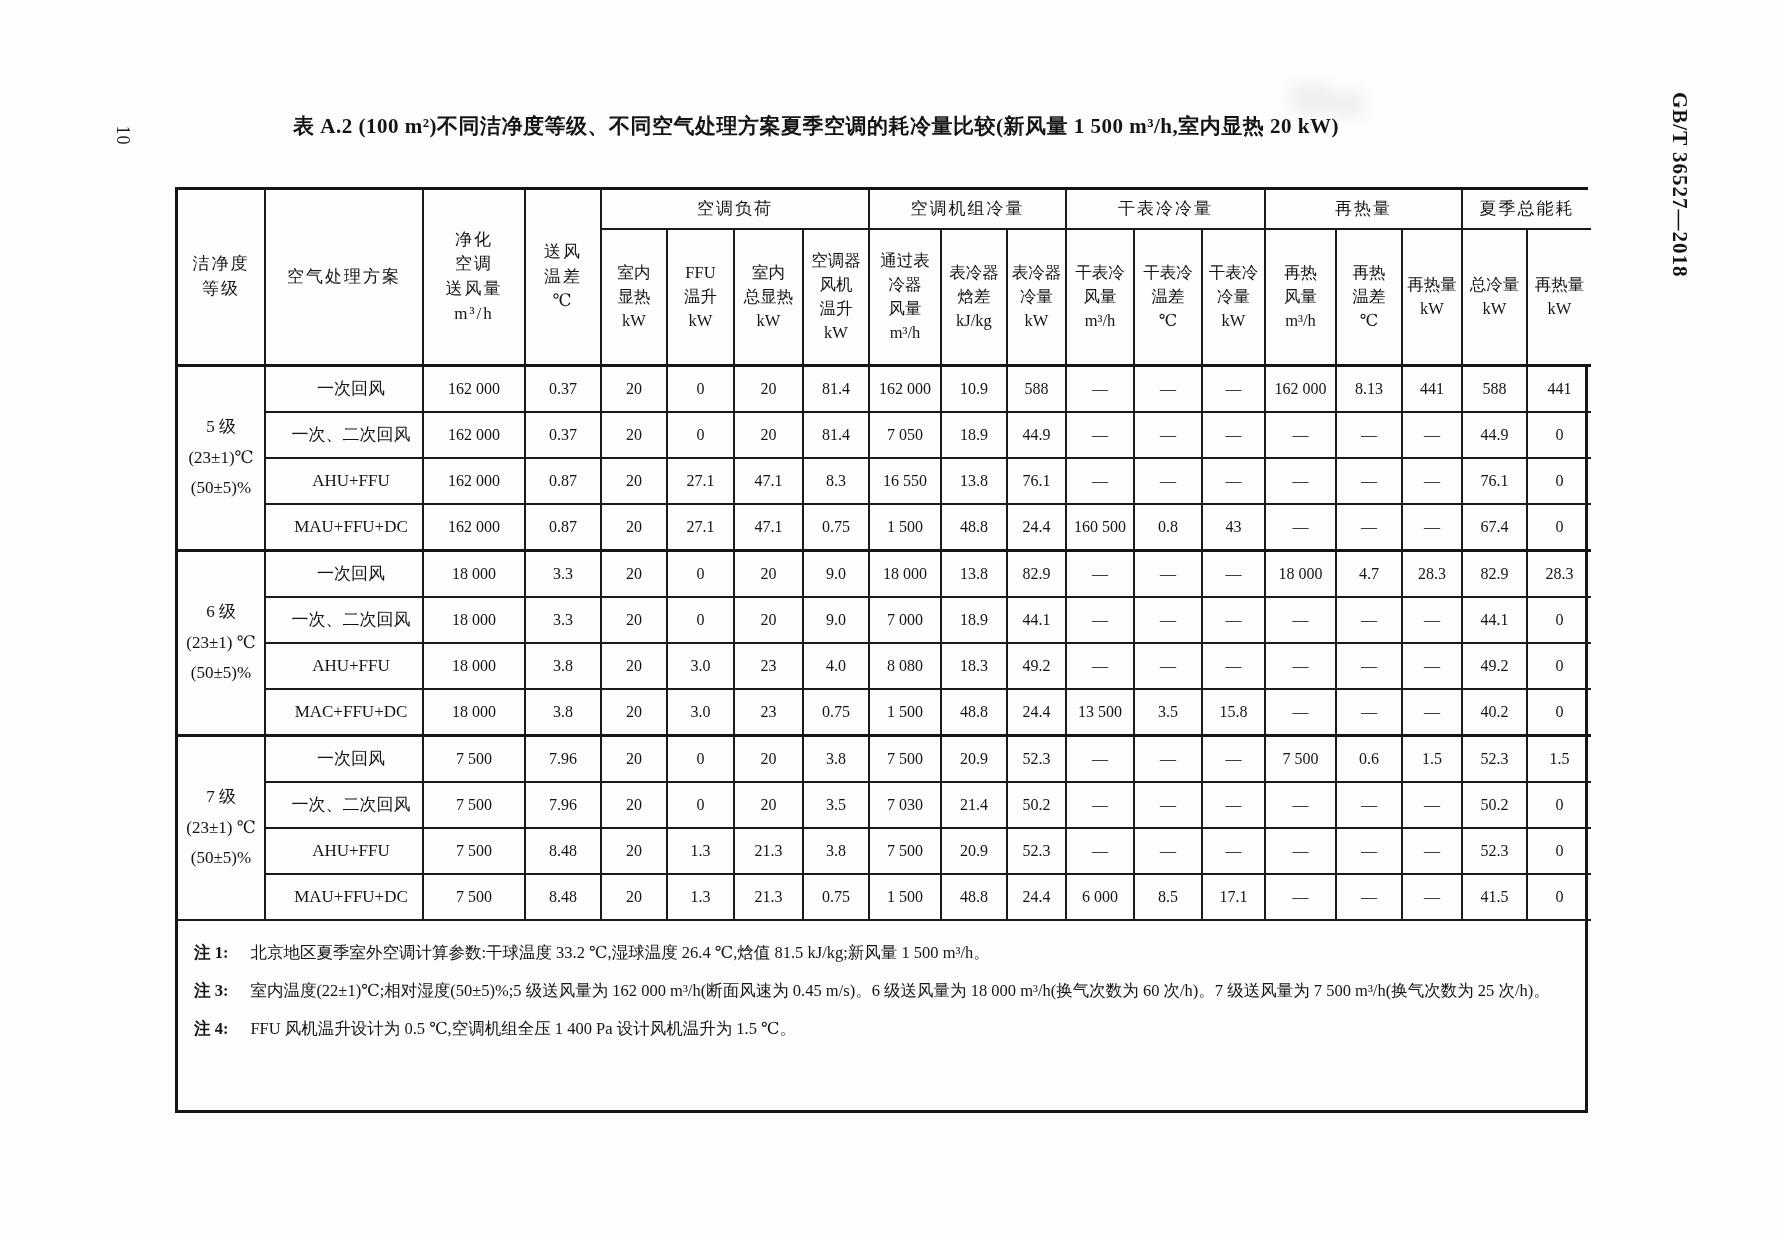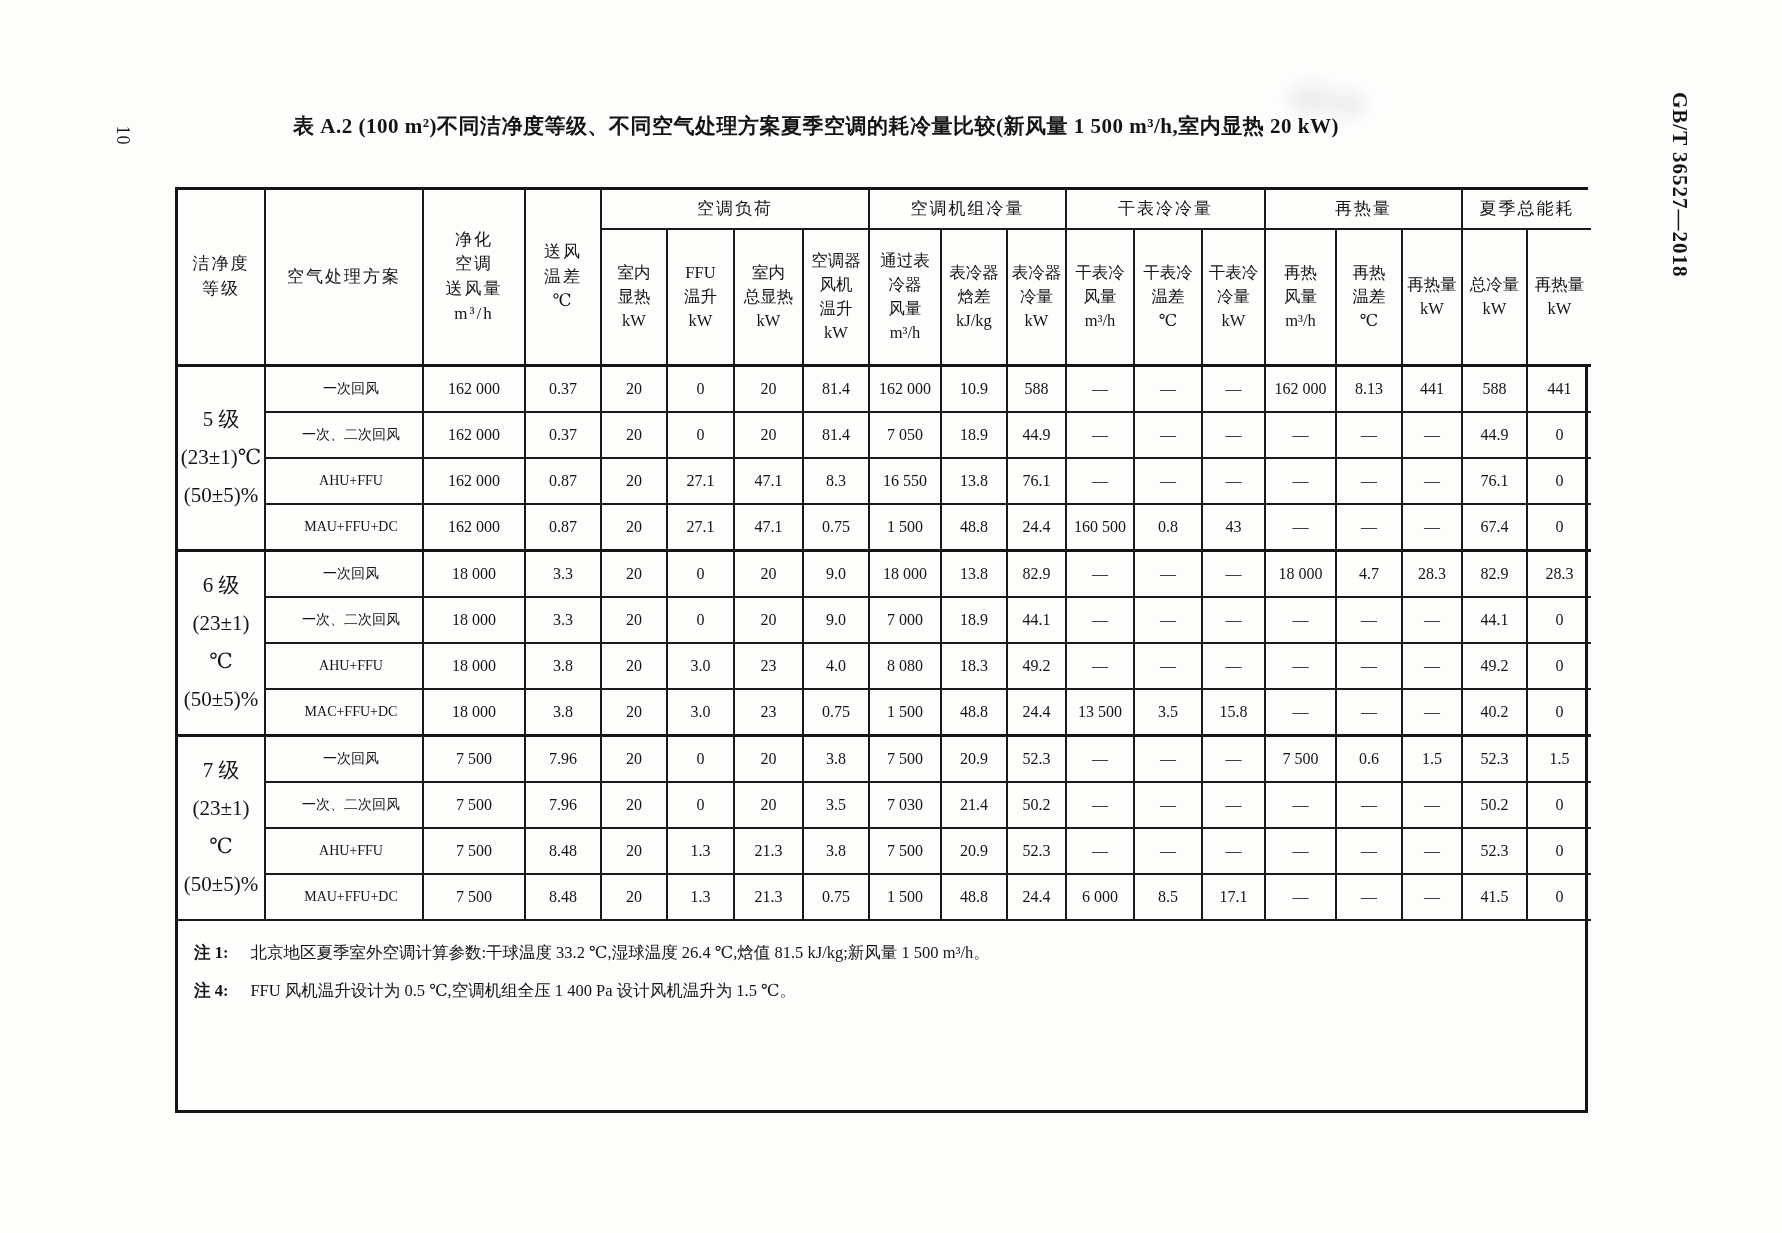--- a/index.html
+++ b/index.html
@@ -47,22 +47,22 @@
     padding:1px 2px;
     white-space:pre-line;
     font-size:16.5px;line-height:1.45;
     overflow:hidden;
   }
   table.main thead tr.grp-row th{height:36px;font-size:17px;letter-spacing:2px;}
   table.main thead tr.sub-row th{height:132px;}
   table.main thead th{background:#fdfdfc;}
   table.main tbody td,table.main tbody th{height:42px;}
   table.main tbody td.num{font-size:16px;letter-spacing:0;white-space:nowrap;}
-  table.main tbody td.scheme{font-size:14px;white-space:nowrap;padding-left:16px;}
-  table.main tbody th.cls{font-size:21px;line-height:1.8;}
+  table.main tbody td.scheme{font-size:17px;white-space:nowrap;padding-left:16px;}
+  table.main tbody th.cls{font-size:17px;line-height:1.8;}
   table.main thead tr.sub-row th{border-bottom:3px solid #151515;}
   table.main tbody tr.group-start th,table.main tbody tr.group-start td{border-top:3px solid #151515;}
   
   table.main tr > *:first-child{border-left:none;}
   table.main tr > *:last-child{border-right:none;}
   table.main thead tr:first-child > *{border-top:none;}
   .notes{
     border-top:none;
     padding:20px 24px 14px 16px;
     min-height:155px;
@@ -422,18 +422,22 @@
             <td class="num">0</td>
           </tr>
         </tbody>
     </table>
     <div class="notes">
         <div class="note-item">
           <span class="note-label">注 1:</span>
           <span class="note-text">北京地区夏季室外空调计算参数:干球温度 33.2 ℃,湿球温度 26.4 ℃,焓值 81.5 kJ/kg;新风量 1 500 m³/h。</span>
         </div>
         <div class="note-item">
+          <span class="note-label">注 3:</span>
+          <span class="note-text">室内温度(22±1)℃;相对湿度(50±5)%;5 级送风量为 162 000 m³/h(断面风速为 0.45 m/s)。6 级送风量为 18 000 m³/h(换气次数为 60 次/h)。7 级送风量为 7 500 m³/h(换气次数为 25 次/h)。</span>
+        </div>
+        <div class="note-item">
           <span class="note-label">注 4:</span>
           <span class="note-text">FFU 风机温升设计为 0.5 ℃,空调机组全压 1 400 Pa 设计风机温升为 1.5 ℃。</span>
         </div>
       </div>
   </div>
 </div>
 
 </body></html>

